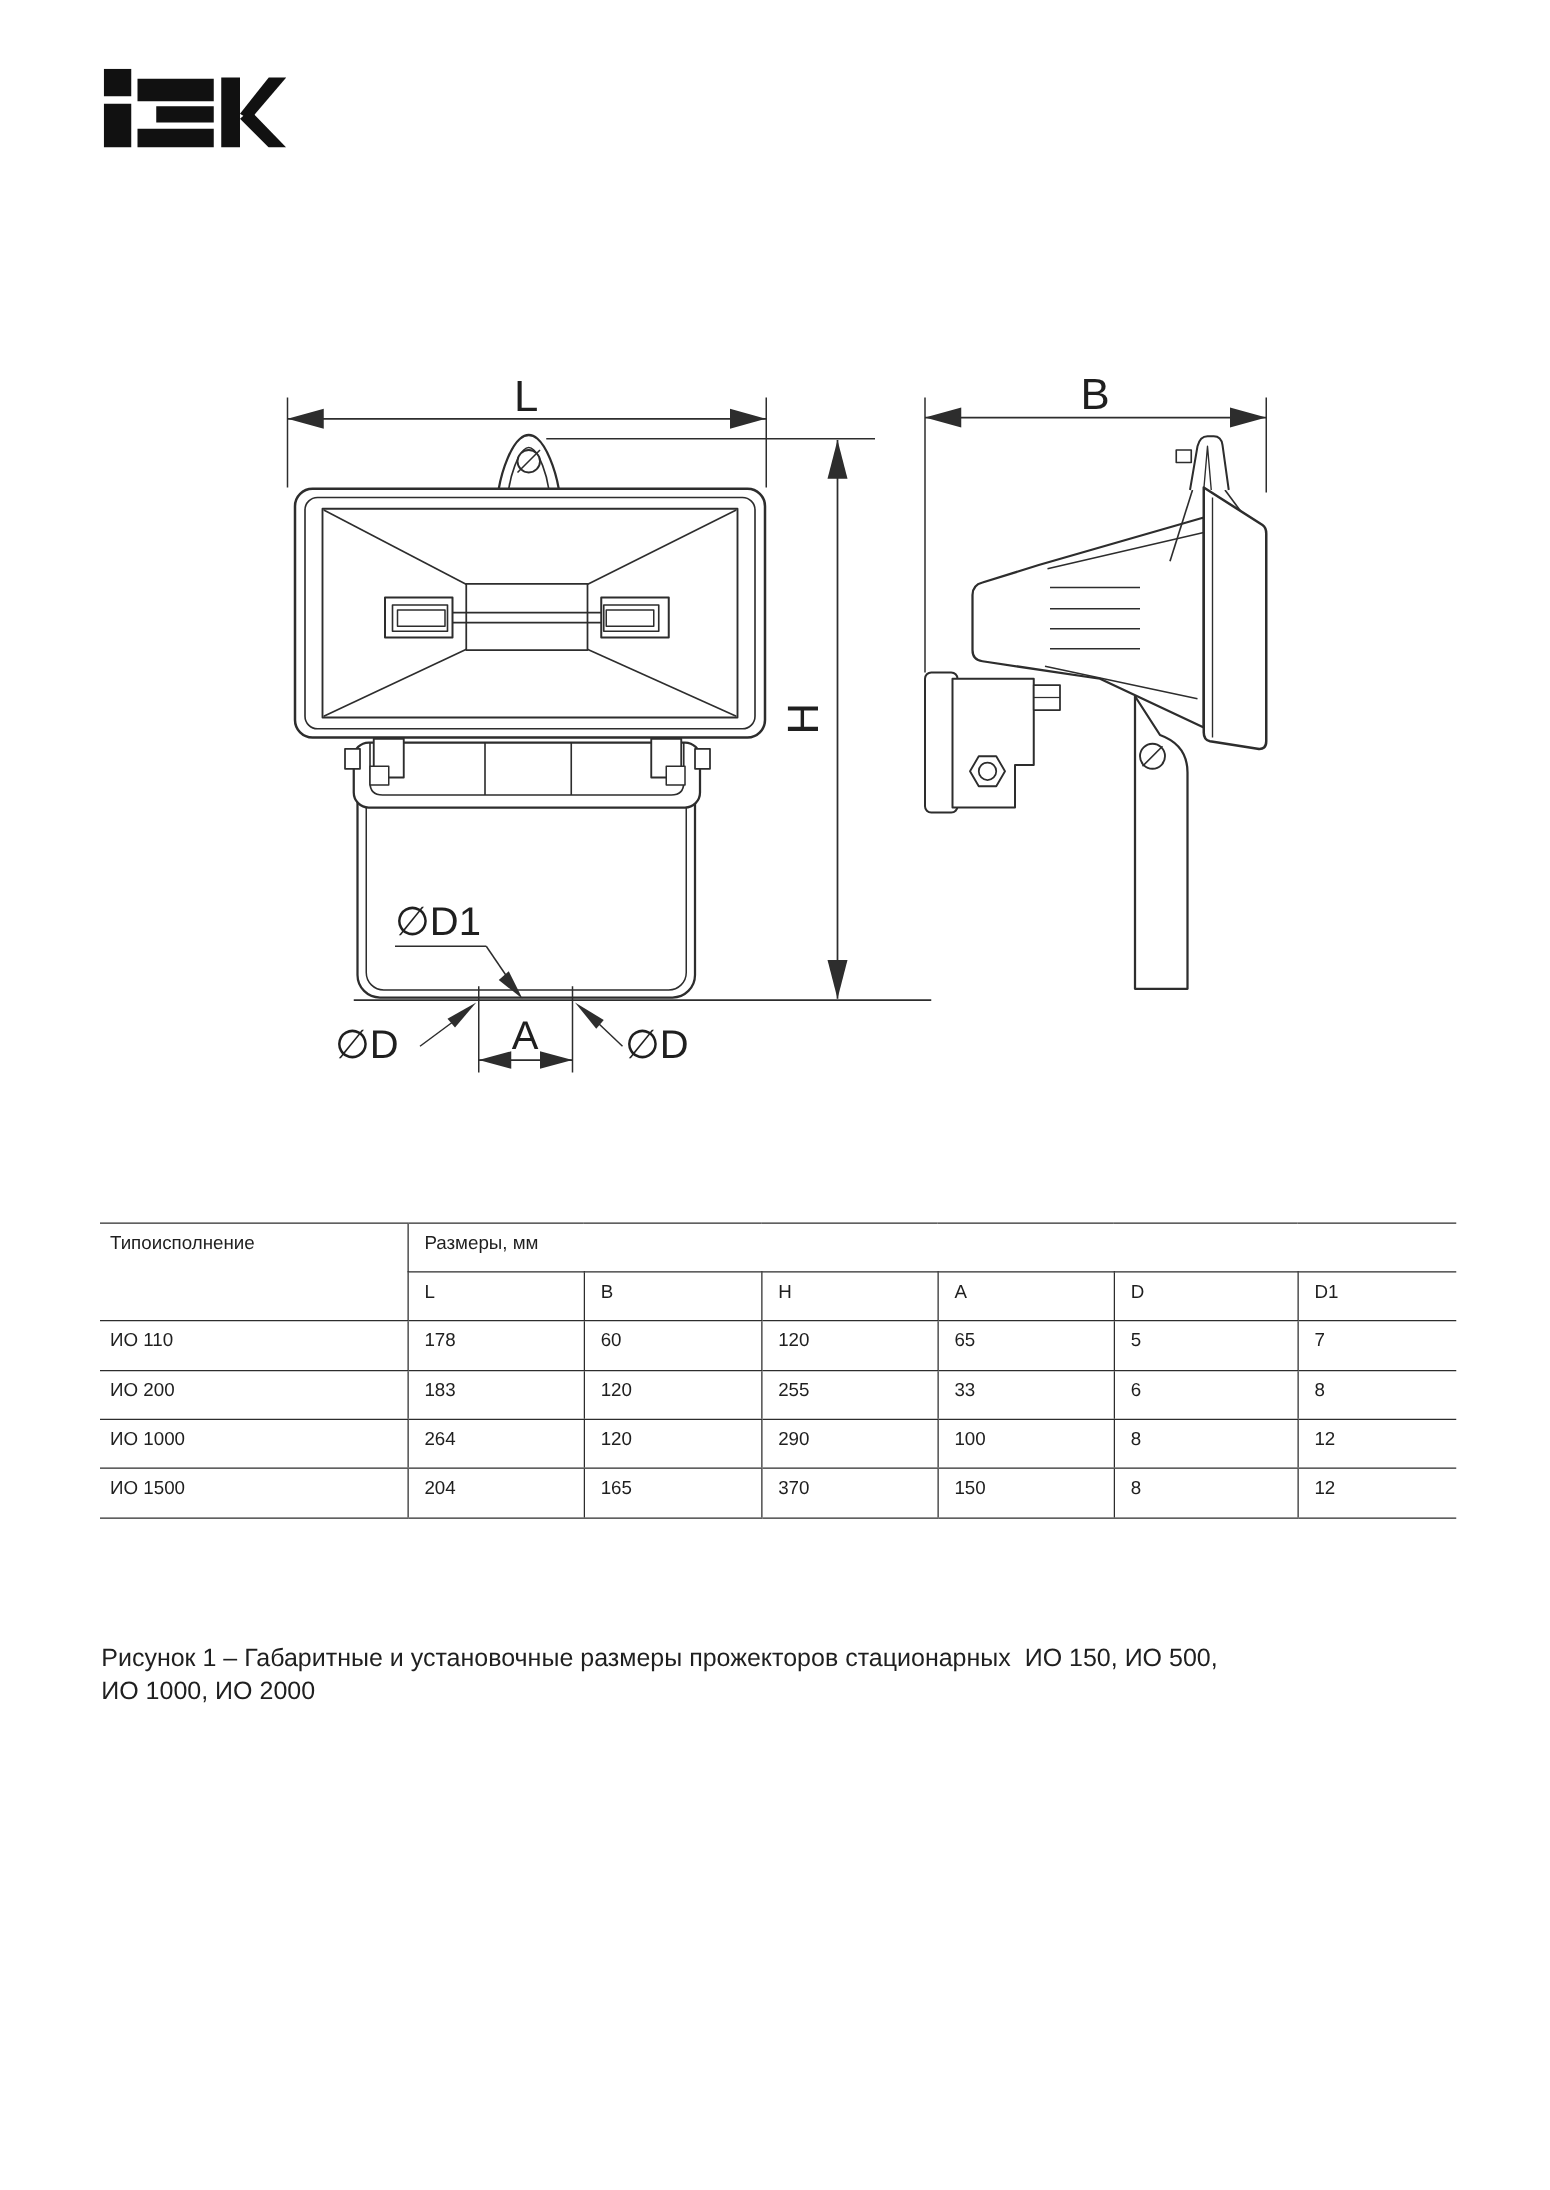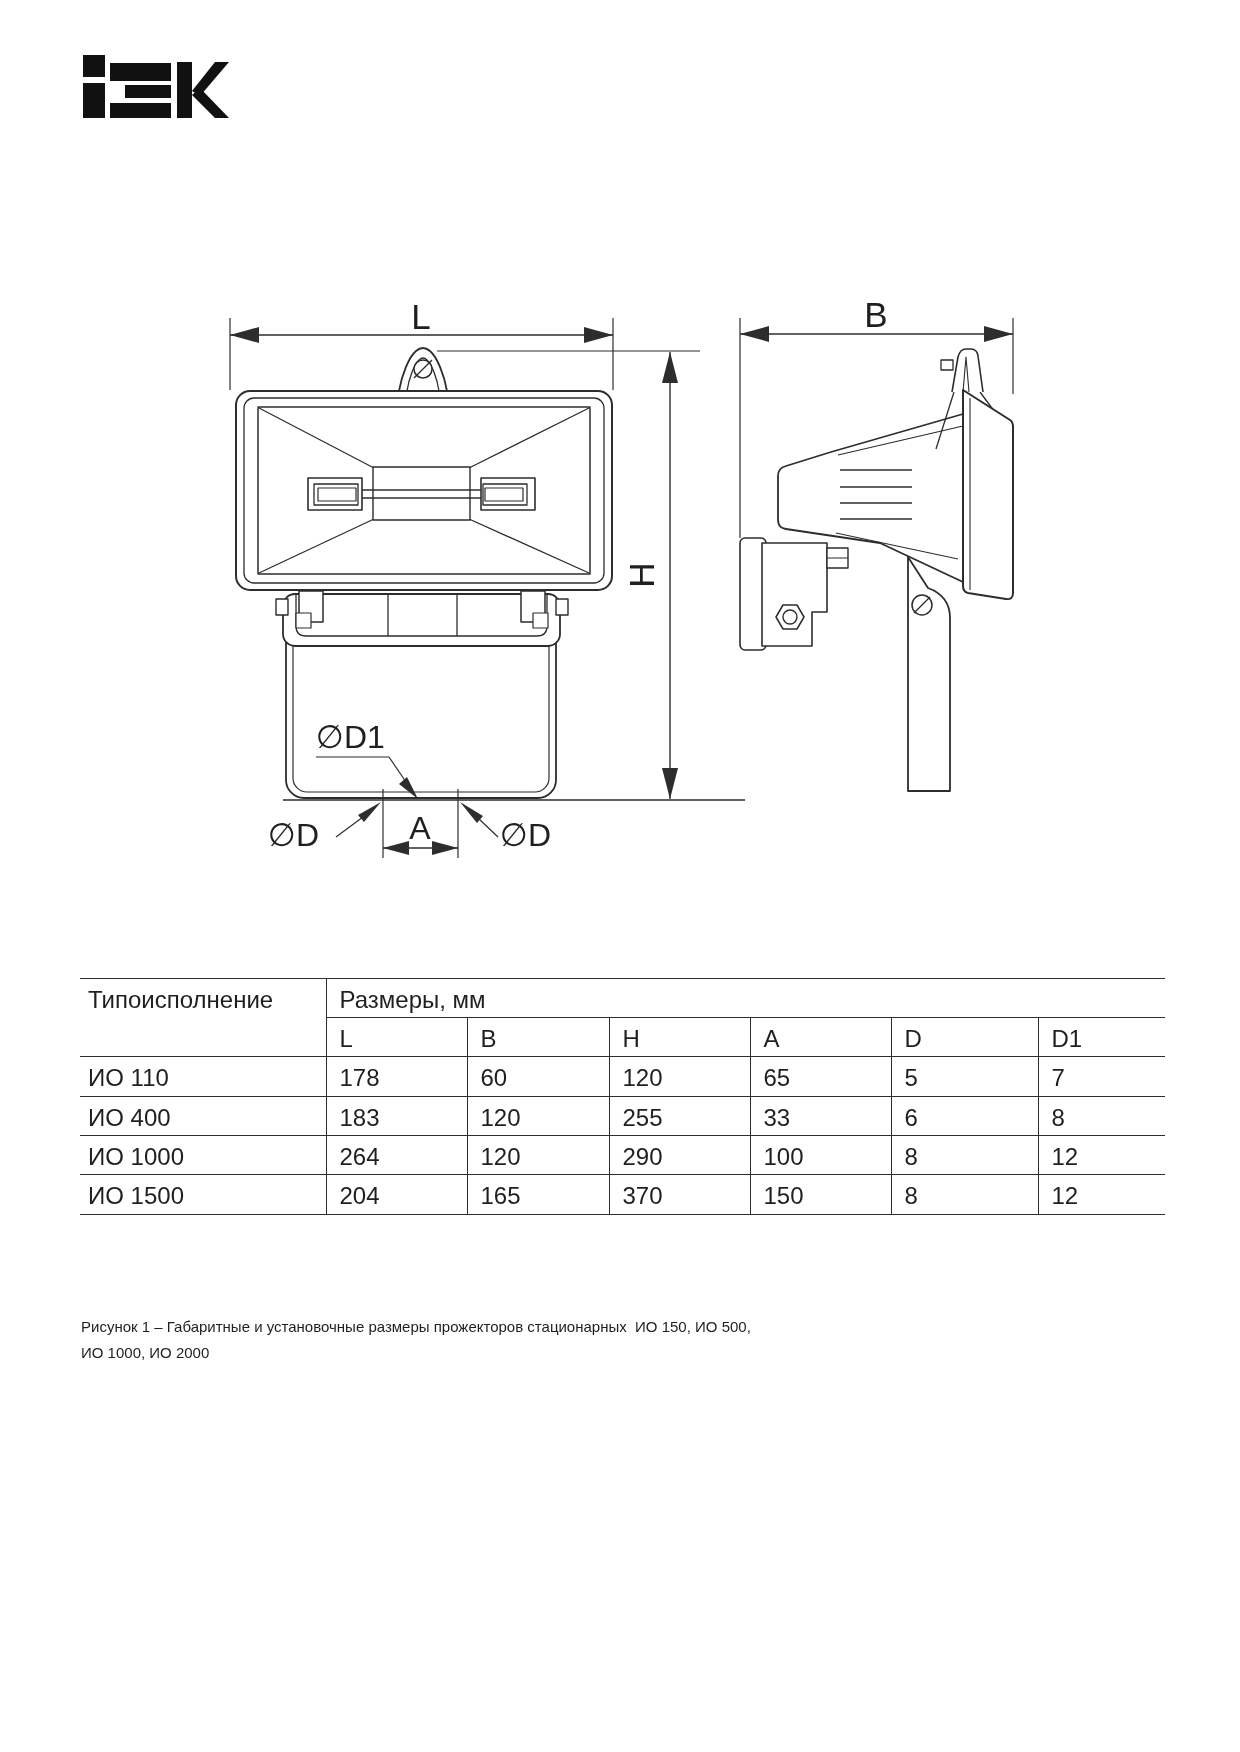--- a/index.html
+++ b/index.html
@@ -3,29 +3,29 @@
 <meta charset="utf-8">
 <style>
   html,body{margin:0;padding:0;background:#ffffff;}
   .page{position:relative;width:1240px;height:1752px;background:#ffffff;overflow:hidden;
         font-family:"Liberation Sans","DejaVu Sans",sans-serif;color:#1f1f1f;}
   .logo{position:absolute;left:83px;top:55px;}
   .drawing{position:absolute;left:0;top:0;}
   .drawing path,.drawing rect,.drawing line,.drawing circle,.drawing polyline{vector-effect:none;}
   .dim-text{font-family:"Liberation Sans","DejaVu Sans",sans-serif;fill:#1f1f1f;}
   table.dims{position:absolute;left:80px;top:978px;width:1085px;border-collapse:collapse;
-        table-layout:fixed;font-size:24px;}
+        table-layout:fixed;font-size:15px;}
   table.dims th,table.dims td{font-weight:400;text-align:left;vertical-align:top;
         padding:7px 4px 0 13px;border-bottom:1.5px solid #2d2d2d;white-space:nowrap;overflow:hidden;}
   table.dims .c1{padding-left:8px;}
   table.dims thead tr.tr-top th{border-top:1.5px solid #2d2d2d;}
   table.dims .bl{border-left:1.5px solid #2d2d2d;}
   tr.rh{height:39px;}
   tr.rh2{height:40px;}
-  .caption{position:absolute;left:81px;top:1314px;font-size:15px;line-height:26px;color:#1f1f1f;}
+  .caption{position:absolute;left:81px;top:1314px;font-size:20px;line-height:26px;color:#1f1f1f;}
   .caption div{white-space:pre;}
 </style>
 </head>
 <body>
 
 <div class="page">
 
   <svg class="logo" width="146" height="63" viewBox="0 0 146 63">
     <g fill="#111111">
       <rect x="0" y="0" width="22" height="22"></rect>
@@ -226,21 +226,21 @@
       <tr class="rh2">
         <td class="c1">ИО 110</td>
         <td class="bl">178</td>
         <td class="bl">60</td>
         <td class="bl">120</td>
         <td class="bl">65</td>
         <td class="bl">5</td>
         <td class="bl">7</td>
       </tr>
       <tr class="rh">
-        <td class="c1">ИО 400</td>
+        <td class="c1">ИО 200</td>
         <td class="bl">183</td>
         <td class="bl">120</td>
         <td class="bl">255</td>
         <td class="bl">33</td>
         <td class="bl">6</td>
         <td class="bl">8</td>
       </tr>
       <tr class="rh">
         <td class="c1">ИО 1000</td>
         <td class="bl">264</td>

